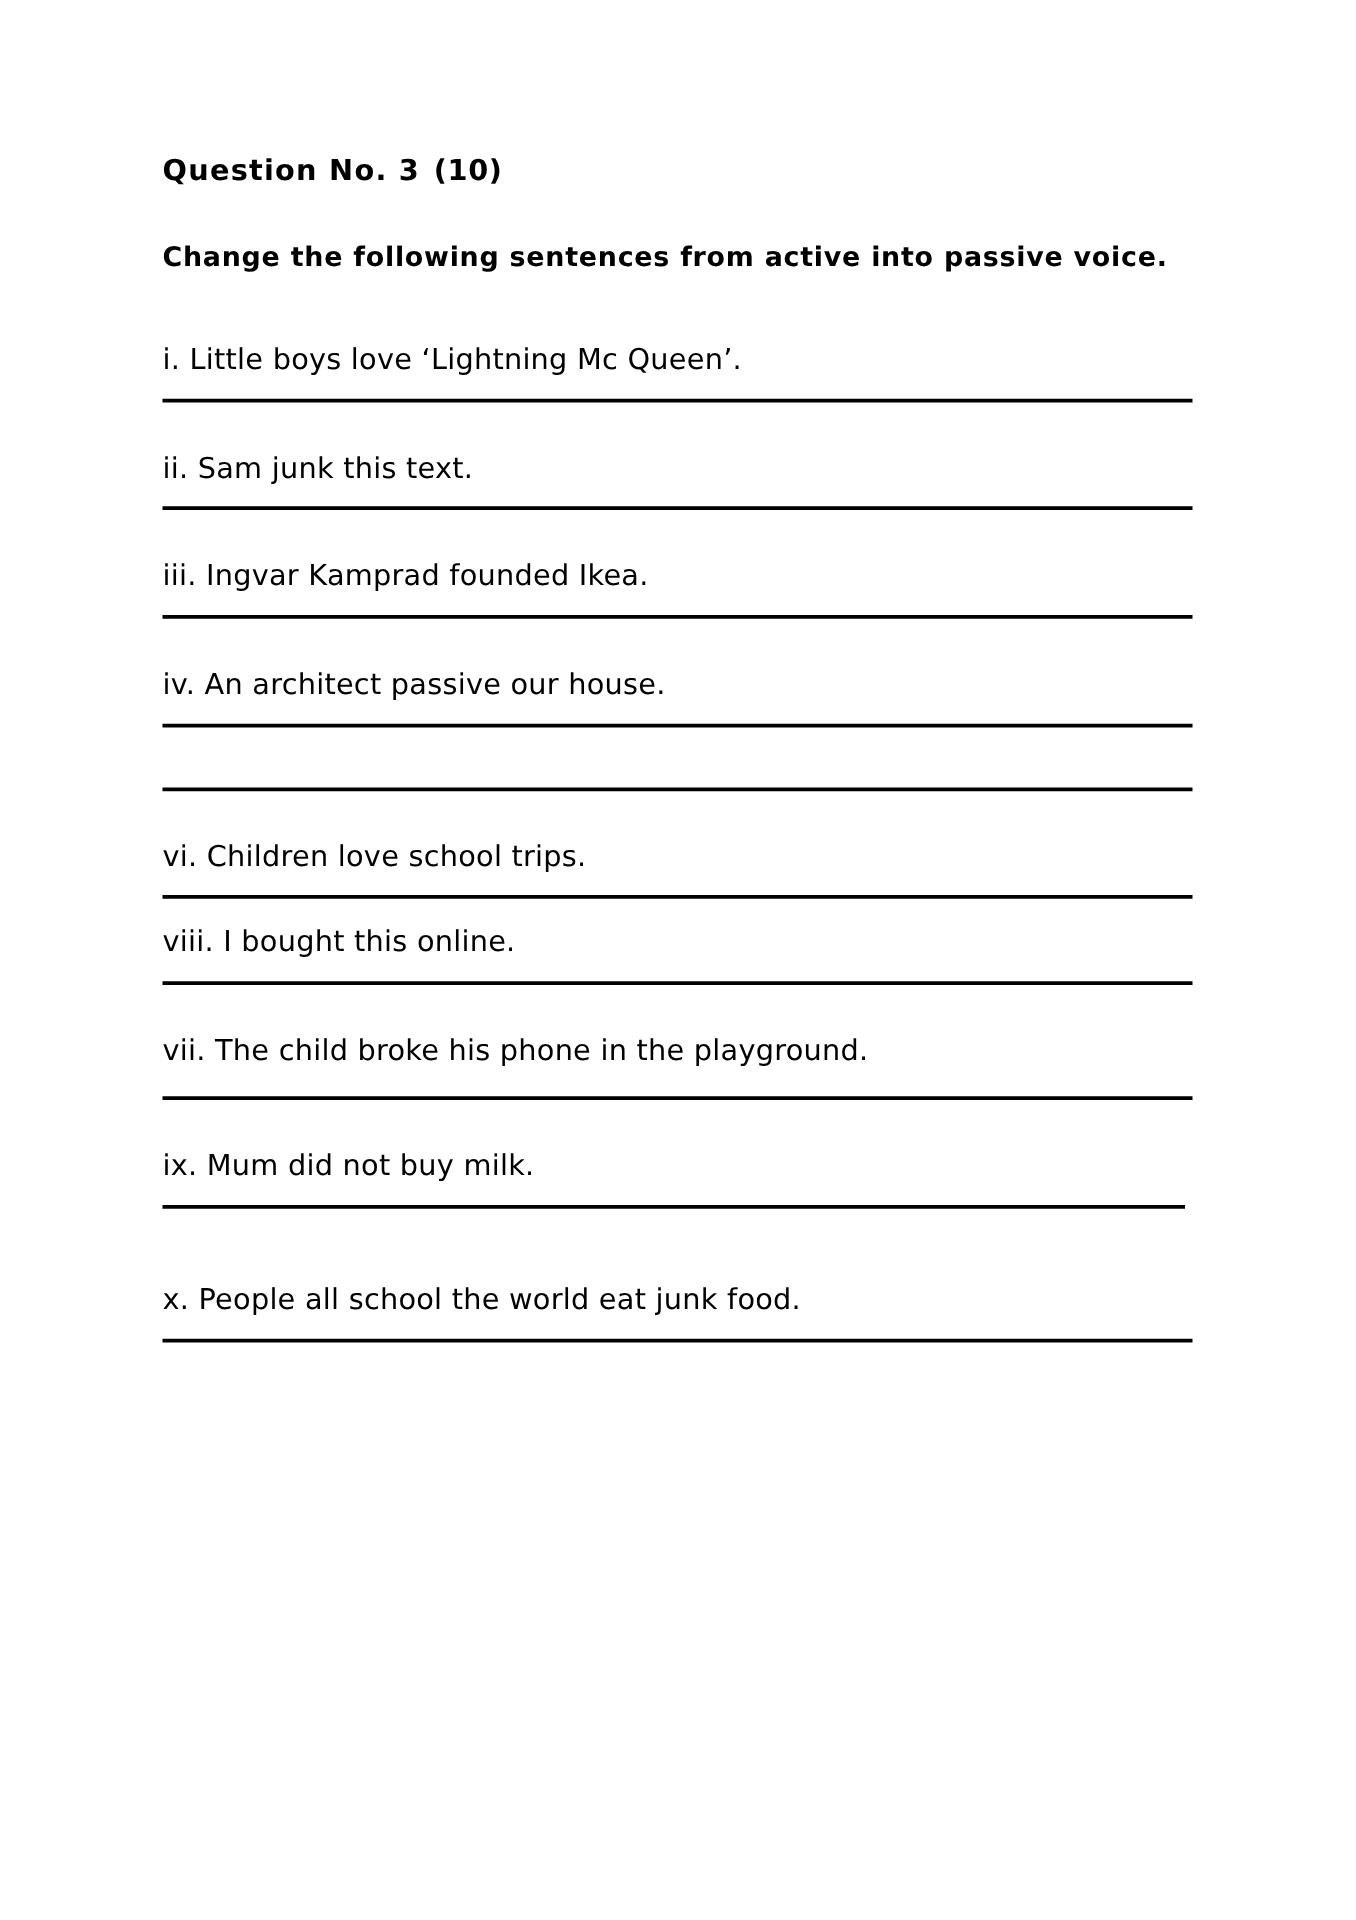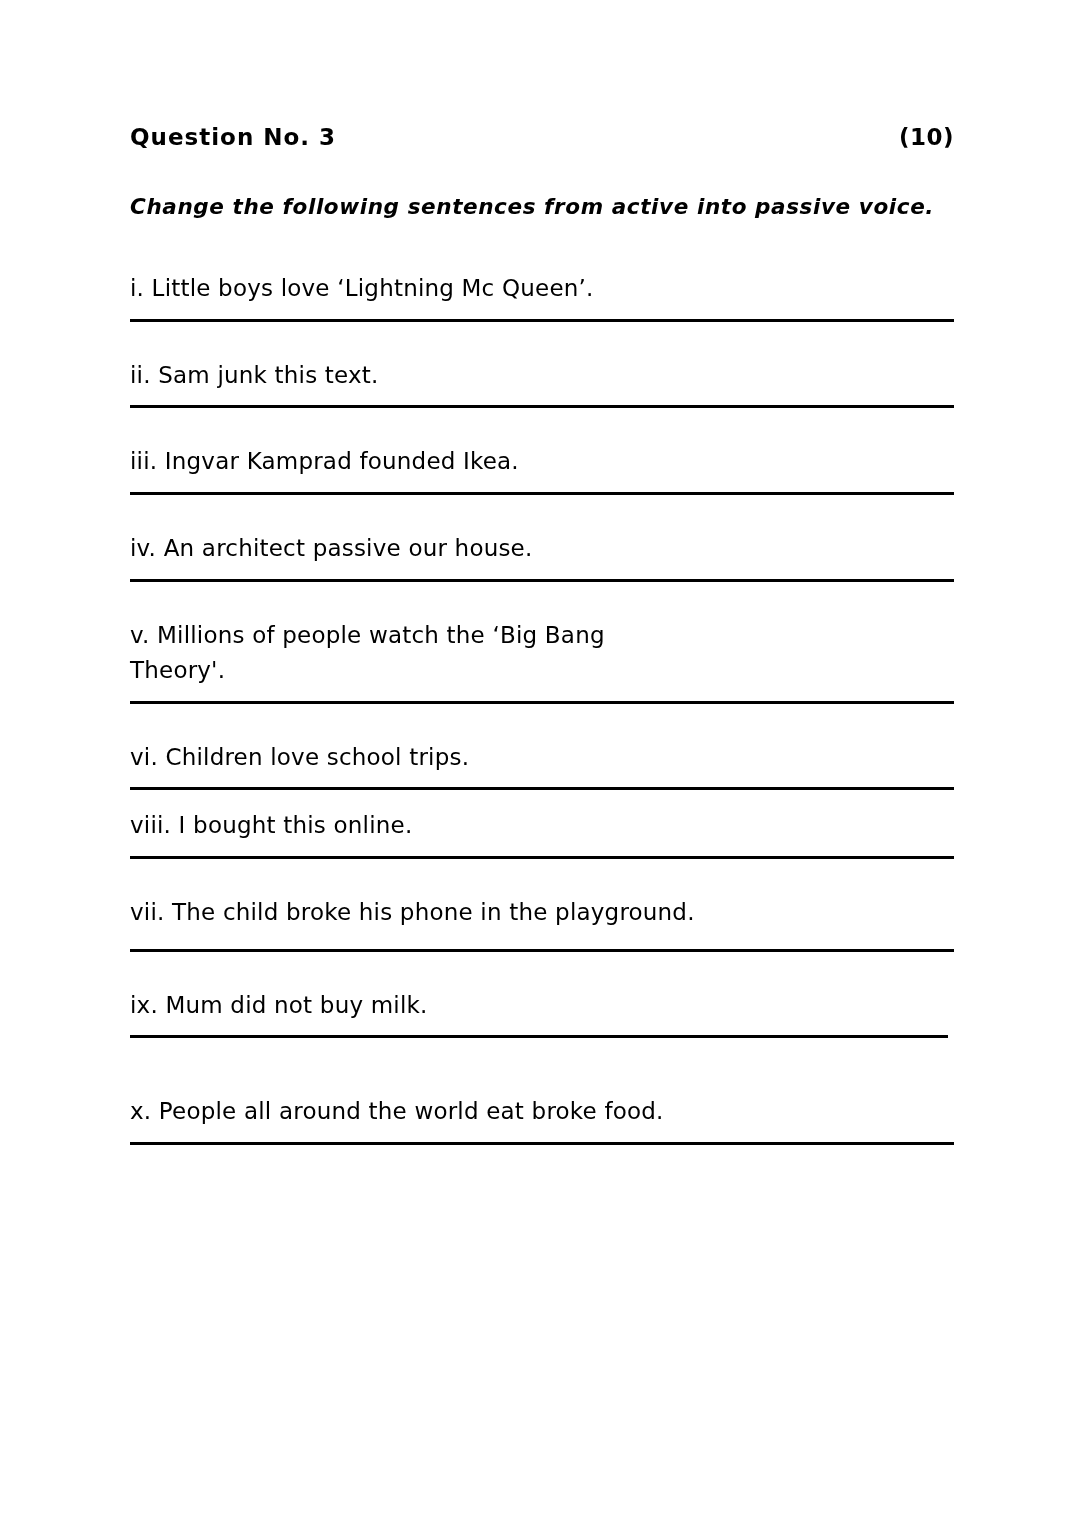--- a/index.html
+++ b/index.html
@@ -23,42 +23,41 @@
     padding: 0;
   }
   .content {
     position: absolute;
     left: 130px;
     top: 124px;
     width: 824px;
   }
   .header-row {
     display: flex;
-    justify-content: space-between;
     align-items: baseline;
     font-weight: bold;
     font-size: 23px;
     letter-spacing: 0.5px;
+    gap: 11px;
   }
   .q-title {
     font-weight: bold;
     font-size: 23px;
     letter-spacing: 1px;
   }
   .q-marks {
     font-weight: bold;
     font-size: 23px;
     letter-spacing: 0.5px;
   }
   .instruction {
     margin-top: 44px;
     font-weight: bold;
     font-size: 21.5px;
     letter-spacing: 0.6px;
-    font-style: italic;
   }
   .items {
     margin-top: 22px;
   }
   .item {
     position: relative;
   }
   .item-text {
     font-size: 23px;
     line-height: 1.55;
@@ -116,22 +115,20 @@
 
       <div class="item">
         <div class="sp-d"></div>
         <div class="item-text">iv. An architect passive our house.</div>
         <div class="sp-c"></div>
         <div class="answer-rule"></div>
       </div>
 
       <div class="item">
         <div class="sp-d"></div>
-        <div class="item-text">v. Millions of people watch the ‘Big Bang
-Theory'.</div>
         <div class="sp-c"></div>
         <div class="answer-rule"></div>
       </div>
 
       <div class="item">
         <div class="sp-d"></div>
         <div class="item-text">vi. Children love school trips.</div>
         <div class="sp-c"></div>
         <div class="answer-rule"></div>
       </div>
@@ -152,20 +149,20 @@
 
       <div class="item">
         <div class="sp-d"></div>
         <div class="item-text">ix. Mum did not buy milk.</div>
         <div class="sp-c"></div>
         <div class="answer-rule rule-short"></div>
       </div>
 
       <div class="item">
         <div class="sp-e"></div>
-        <div class="item-text">x. People all around the world eat broke food.</div>
+        <div class="item-text">x. People all school the world eat junk food.</div>
         <div class="sp-c"></div>
         <div class="answer-rule"></div>
       </div>
 
     </div>
   </div>
 </div>
 
 </body></html>

